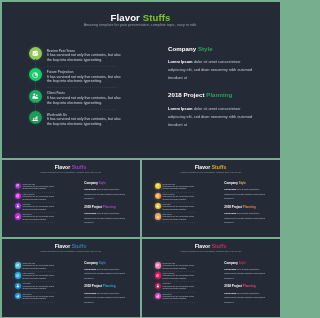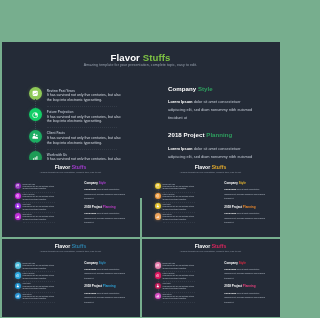--- a/index.html
+++ b/index.html
@@ -1,20 +1,20 @@
 <!DOCTYPE html>
 <html><head>
 <meta charset="utf-8">
 <style>
   html,body{margin:0;padding:0;}
   body{width:281px;height:318px;overflow:hidden;background:#77AE8E;
        font-family:"Liberation Sans",sans-serif;-webkit-font-smoothing:antialiased;}
   .page{position:absolute;left:0;top:0;width:281px;height:318px;background:#77AE8E;}
   .slide{position:absolute;background:#242b37;overflow:hidden;}
-  .hero{left:1.5px;top:1.5px;width:278px;height:156px;margin-top:40px;}
+  .hero{left:1.5px;top:1.5px;width:278px;height:156px;}
   .cellA{left:1.5px;top:159.5px;width:138px;height:77.5px;}
   .cellB{left:141.5px;top:159.5px;width:138px;height:77.5px;}
   .cellC{left:1.5px;top:239px;width:138px;height:77.5px;}
   .cellD{left:141.5px;top:239px;width:138px;height:77.5px;}
 
   
   .hero .title{position:absolute;left:0;top:11.5px;width:278px;text-align:center;
         font-size:9.6px;font-weight:bold;color:#ffffff;letter-spacing:.1px;line-height:10px;}
   .hero .title .accent{color:#7DC143;}
   .hero .sub{position:absolute;left:0;top:21.6px;width:278px;text-align:center;

